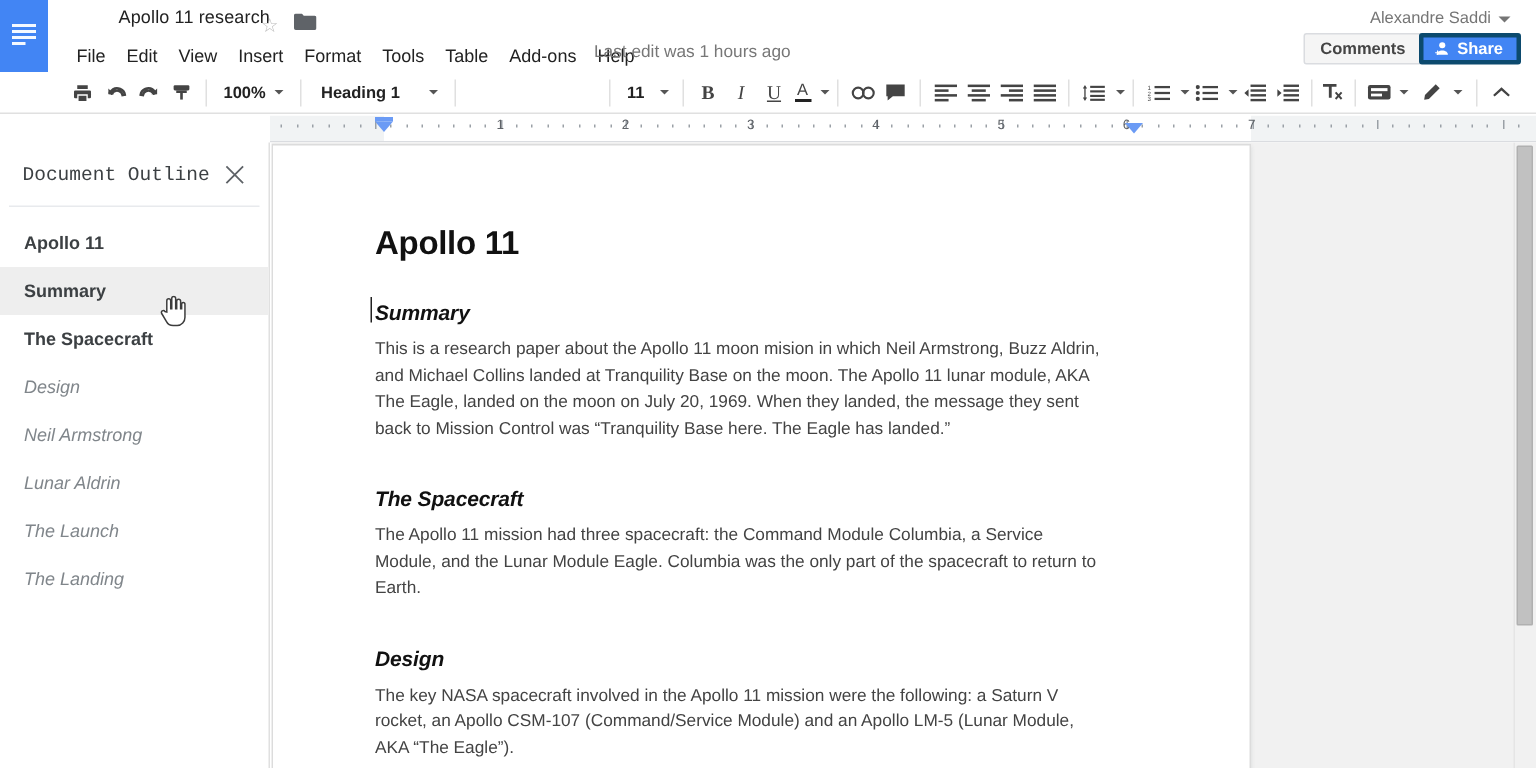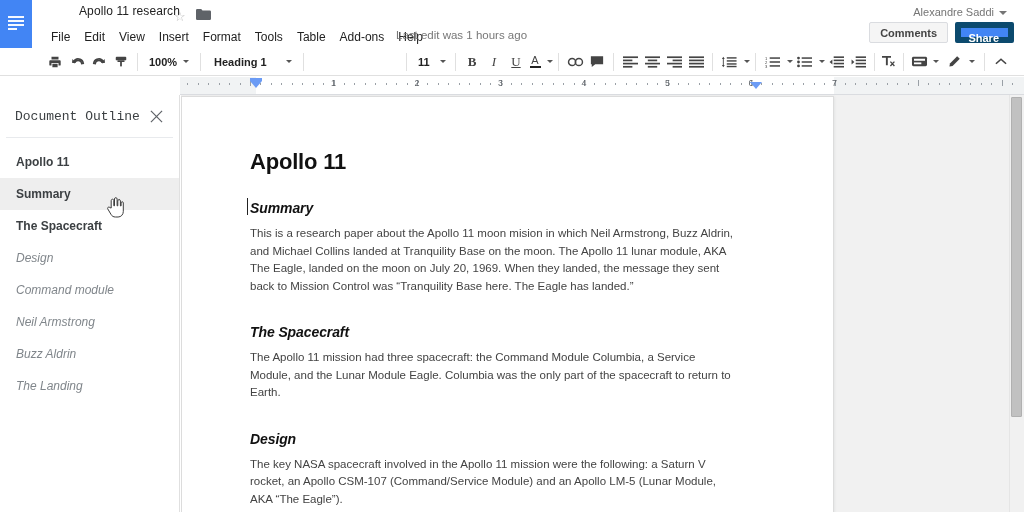--- a/index.html
+++ b/index.html
@@ -75,24 +75,24 @@
     position: absolute; right: 76px; top: 22px;
     height: 21px; padding: 0 10px;
     border: 1px solid #dadce0; border-radius: 2px;
     background: #f5f5f5; color: #444;
     font-size: 11px; font-weight: bold;
     display: flex; align-items: center; cursor: pointer;
   }
   .share-btn {
     position: absolute; right: 10px; top: 22px;
     height: 21px; padding: 0 9px 0 7px;
-    border: 6px solid #0c4a6e; border-radius: 2px;
+    border: 3px solid #0c4a6e; border-radius: 2px;
     background: #4285f4; color: #fff;
     font-size: 11px; font-weight: bold;
-    display: flex; align-items: center; gap: 4px; cursor: pointer; flex-direction: column;
+    display: flex; align-items: center; gap: 4px; cursor: pointer;
   }
   .share-btn .person-ico { width: 11px; height: 11px; display:block; }
 
   
   .toolbar {
     position: absolute; top: 48px; left: 0; width: 1024px; height: 28px;
     background: #fff; border-bottom: 1px solid #e0e0e0;
     display: flex; align-items: center;
   }
   .tb-sep {
@@ -621,27 +621,27 @@
         <div class="ol-item lvl1 active">
           <span>Summary</span>
         </div>
         <div class="ol-item lvl1">
           <span>The Spacecraft</span>
         </div>
         <div class="ol-item lvl2">
           <span>Design</span>
         </div>
         <div class="ol-item lvl2">
-          <span>Command module</span>
+          <span>Neil Armstrong</span>
         </div>
         <div class="ol-item lvl2">
-          <span>Neil Armstrong</span>
+          <span>Lunar Aldrin</span>
         </div>
         <div class="ol-item lvl2">
-          <span>Buzz Aldrin</span>
+          <span>The Launch</span>
         </div>
         <div class="ol-item lvl2">
           <span>The Landing</span>
         </div>
       </div>
   </div>
 
   <div class="hand-cursor">
     <svg width="18" height="22" viewBox="0 0 18 22">
       <path d="M5.2 11V3.6c0-.8.6-1.4 1.3-1.4s1.3.6 1.3 1.4v5.2h.7V2c0-.8.6-1.4 1.3-1.4S11.1 1.2 11.1 2v6.8h.7V3.9c0-.8.6-1.4 1.3-1.4s1.3.6 1.3 1.4v5h.7v-3c0-.7.5-1.2 1.1-1.2s1.1.5 1.1 1.2v8.6c0 3-2.2 5.5-5.2 5.5H9.4c-2 0-3.5-.9-4.4-2.6L1.8 12c-.4-.7-.2-1.5.5-1.8.6-.3 1.3-.1 1.7.5z" fill="#fff" stroke="#3c3c3c" stroke-width="1"></path>

